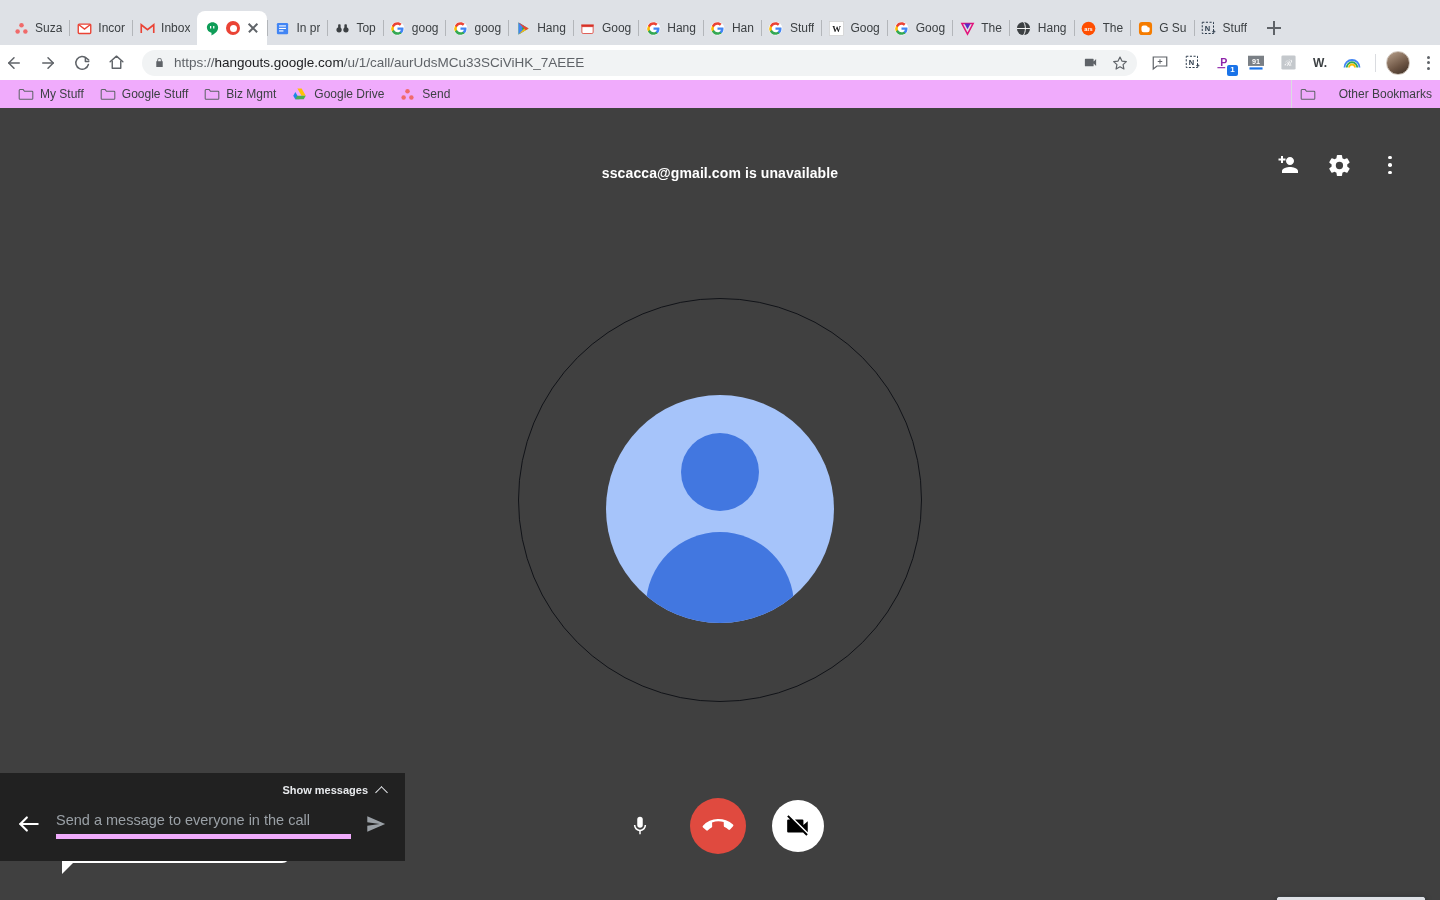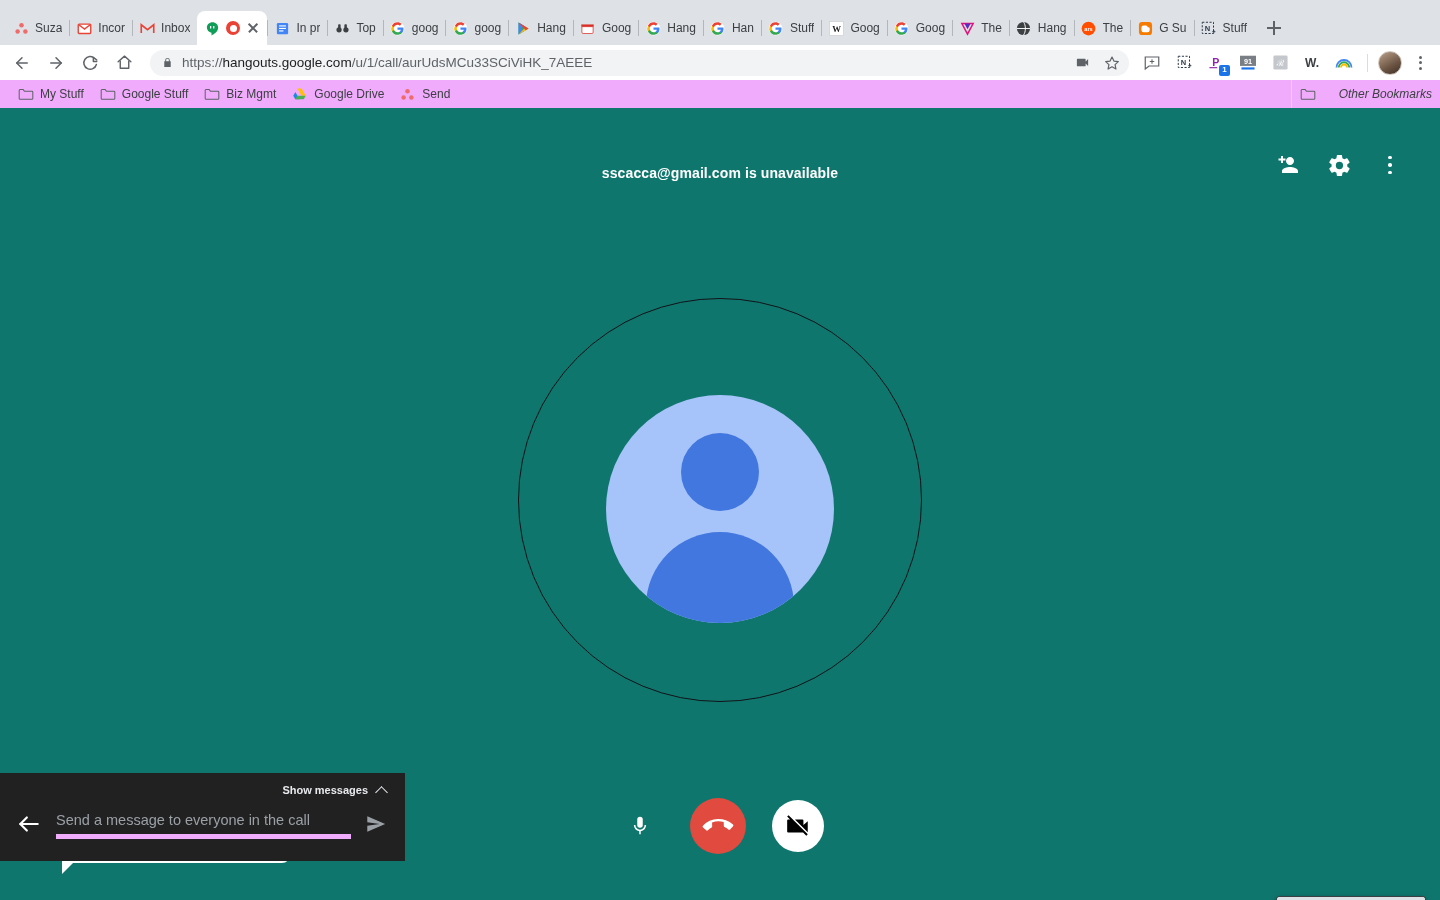--- a/index.html
+++ b/index.html
@@ -69,21 +69,21 @@
   }
   .newtab::before, .newtab::after {
     content: ""; position: absolute; background: #5f6368;
   }
   .newtab::before { left: 7px; top: 13.2px; width: 14px; height: 1.8px; }
   .newtab::after  { left: 13.1px; top: 7px; width: 1.8px; height: 14px; }
 
   
   .toolbar {
     height: 35px; background: #fff;
-    display: flex; align-items: center; padding: 0 8px; gap: 6px;
+    display: flex; align-items: center; padding: 0 0; gap: 6px;
   }
   .navbtn {
     width: 28px; height: 28px; flex: 0 0 28px;
     display: flex; align-items: center; justify-content: center;
     color: #5f6368;
   }
   .omnibox {
     flex: 1; height: 26px; margin: 0 6px;
     background: #f1f3f4; border-radius: 13px;
     display: flex; align-items: center; padding: 0 10px; gap: 9px;
@@ -138,21 +138,21 @@
     border-left: 1px solid #dadce0;
   }
   .folder-ico {
     width: 16px; height: 14px; flex: 0 0 16px; position: relative;
   }
   .folder-ico svg { display: block; }
 
   
   .app {
     position: absolute; left: 0; top: 108px;
-    width: 1440px; height: 792px; background: #0f766e;
+    width: 1440px; height: 792px; background: #404040;
     overflow: hidden;
   }
   .app-title {
     position: absolute; left: 0; right: 0; top: 57px;
     text-align: center; color: #fff;
     font-size: 14px; font-weight: bold; letter-spacing: .1px;
   }
   .app-actions {
     position: absolute; right: 38px; top: 44px;
     display: flex; align-items: center; gap: 26px;
@@ -656,21 +656,21 @@
           </svg>
         </span>
         <span>Send</span>
       </div>
       <div class="bm-right">
       <span class="folder-ico">
         <svg width="16" height="14" viewBox="0 0 20 16" fill="none" stroke="#5f6368" stroke-width="1.3">
             <path d="M1.5 13.5v-10a1 1 0 0 1 1-1h4l1.6 2h9.4a1 1 0 0 1 1 1v8a1 1 0 0 1-1 1h-15a1 1 0 0 1-1-1z"></path>
           </svg>
       </span>
-      <span style="margin-left:23px;font-style:italic;">Other Bookmarks</span>
+      <span style="margin-left:23px;">Other Bookmarks</span>
     </div>
   </div>
 </div>
 
 <div class="app">
 
   <div class="app-title">sscacca@gmail.com is unavailable</div>
 
   <div class="app-actions">
     <div class="act">

